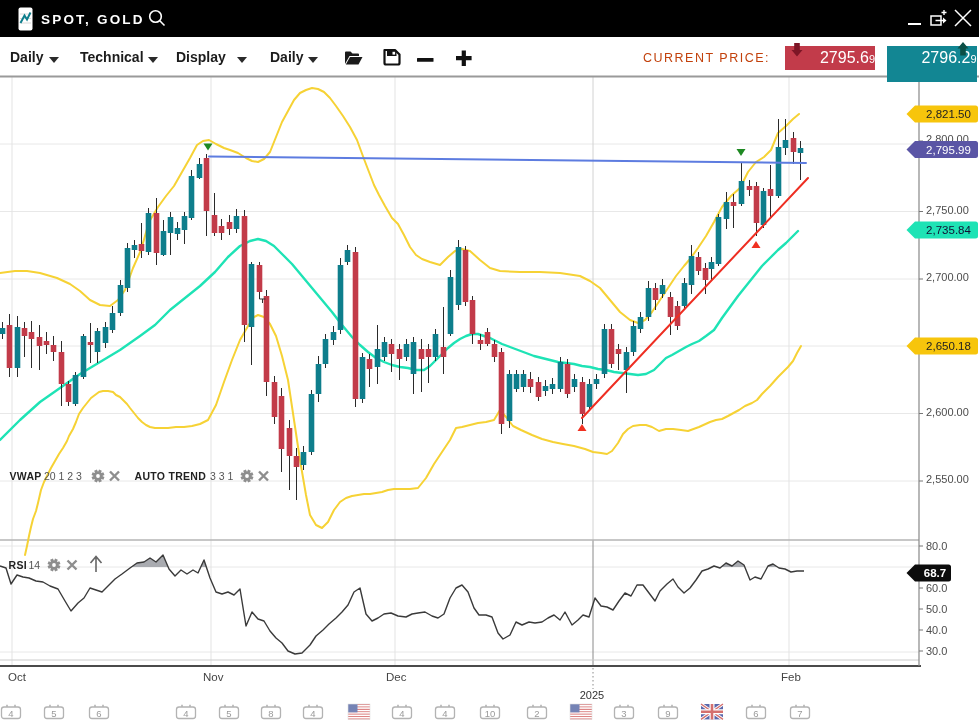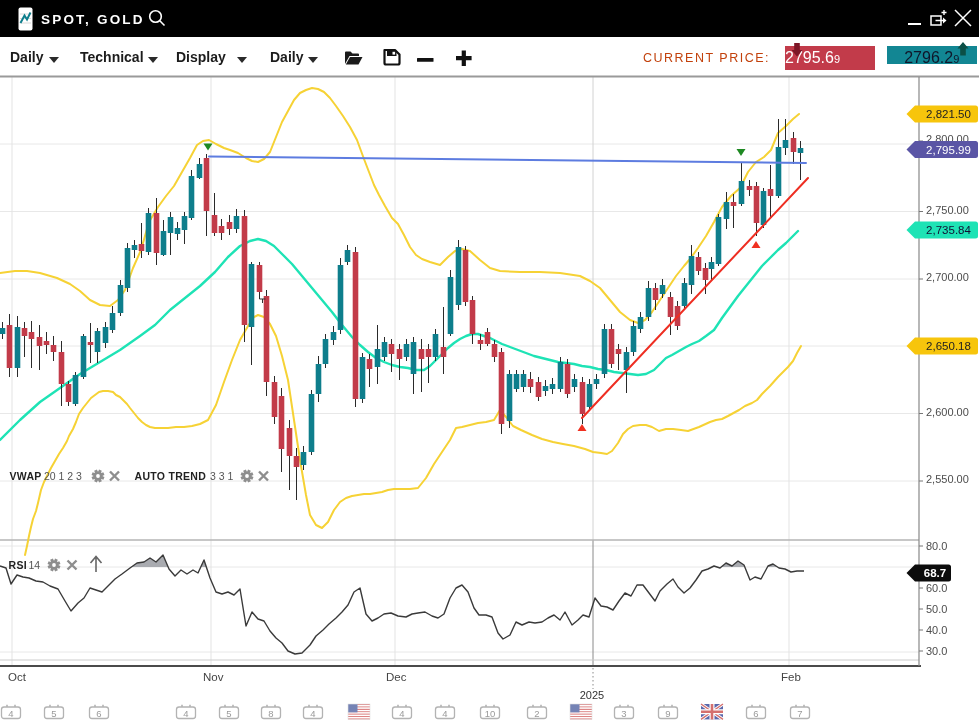--- a/index.html
+++ b/index.html
@@ -236,20 +236,20 @@
  <path d="M7 11 H19.5 L15.5 18.5 H2.8 Z" fill="#1a1a1a"></path>
  <g transform="translate(38,0)">
   <path d="M3.5 4 H14 L18.5 8.5 V17 Q18.5 18.5 17 18.5 H5 Q3.5 18.5 3.5 17 Z" fill="none" stroke="#111" stroke-width="2.2" stroke-linejoin="round"></path>
   <path d="M6 5 H15.5 V10 H6 Z" fill="#111"></path>
   <rect x="11.5" y="5.8" width="2.6" height="2.8" fill="#fff"></rect>
  </g>
  <rect x="74" y="12" width="16.5" height="3.8" rx="0.5" fill="#111"></rect>
  <path d="M120.8 4.5 V20 M113 12.2 H128.6" stroke="#111" stroke-width="4.2" fill="none"></path>
 </svg>
 <div class="a" style="left:643px;top:51px;font-size:12.5px;letter-spacing:1.5px;color:#c2410c">CURRENT PRICE:</div>
-<div class="a" style="left:785px;top:46px;width:90px;height:23.5px;background:#c23b4a;color:#fff;text-align:left;font-size:16px;line-height:23px">2795.6<span style="font-size:11px">9</span></div>
+<div class="a" style="left:785px;top:46px;width:90px;height:23.5px;background:#c23b4a;color:#fff;text-align:right;font-size:16px;line-height:23px">2795.6<span style="font-size:11px">9</span></div>
 <svg class="a" style="left:791px;top:42px" width="14" height="16">
     <path d="M3.2 1 H8.8 V8 H11.5 L6 14.5 L0.5 8 H3.2 Z" fill="#7d1626"></path>
   </svg>
-<div class="a" style="left:887px;top:46px;width:89.5px;height:18px;background:#128693;color:#0f172a;text-align:center;font-size:16px;line-height:23px">2796.2<span style="font-size:11px">9</span></div>
+<div class="a" style="left:887px;top:46px;width:89.5px;height:36px;background:#128693;color:#ffffff;text-align:right;font-size:16px;line-height:23px">2796.2<span style="font-size:11px">9</span></div>
 <svg class="a" style="left:957px;top:41px" width="14" height="16">
     <path d="M3.2 14.5 H8.8 V7.5 H11.5 L6 1 L0.5 7.5 H3.2 Z" fill="#0b4f46"></path>
   </svg>
 
 </body></html>

